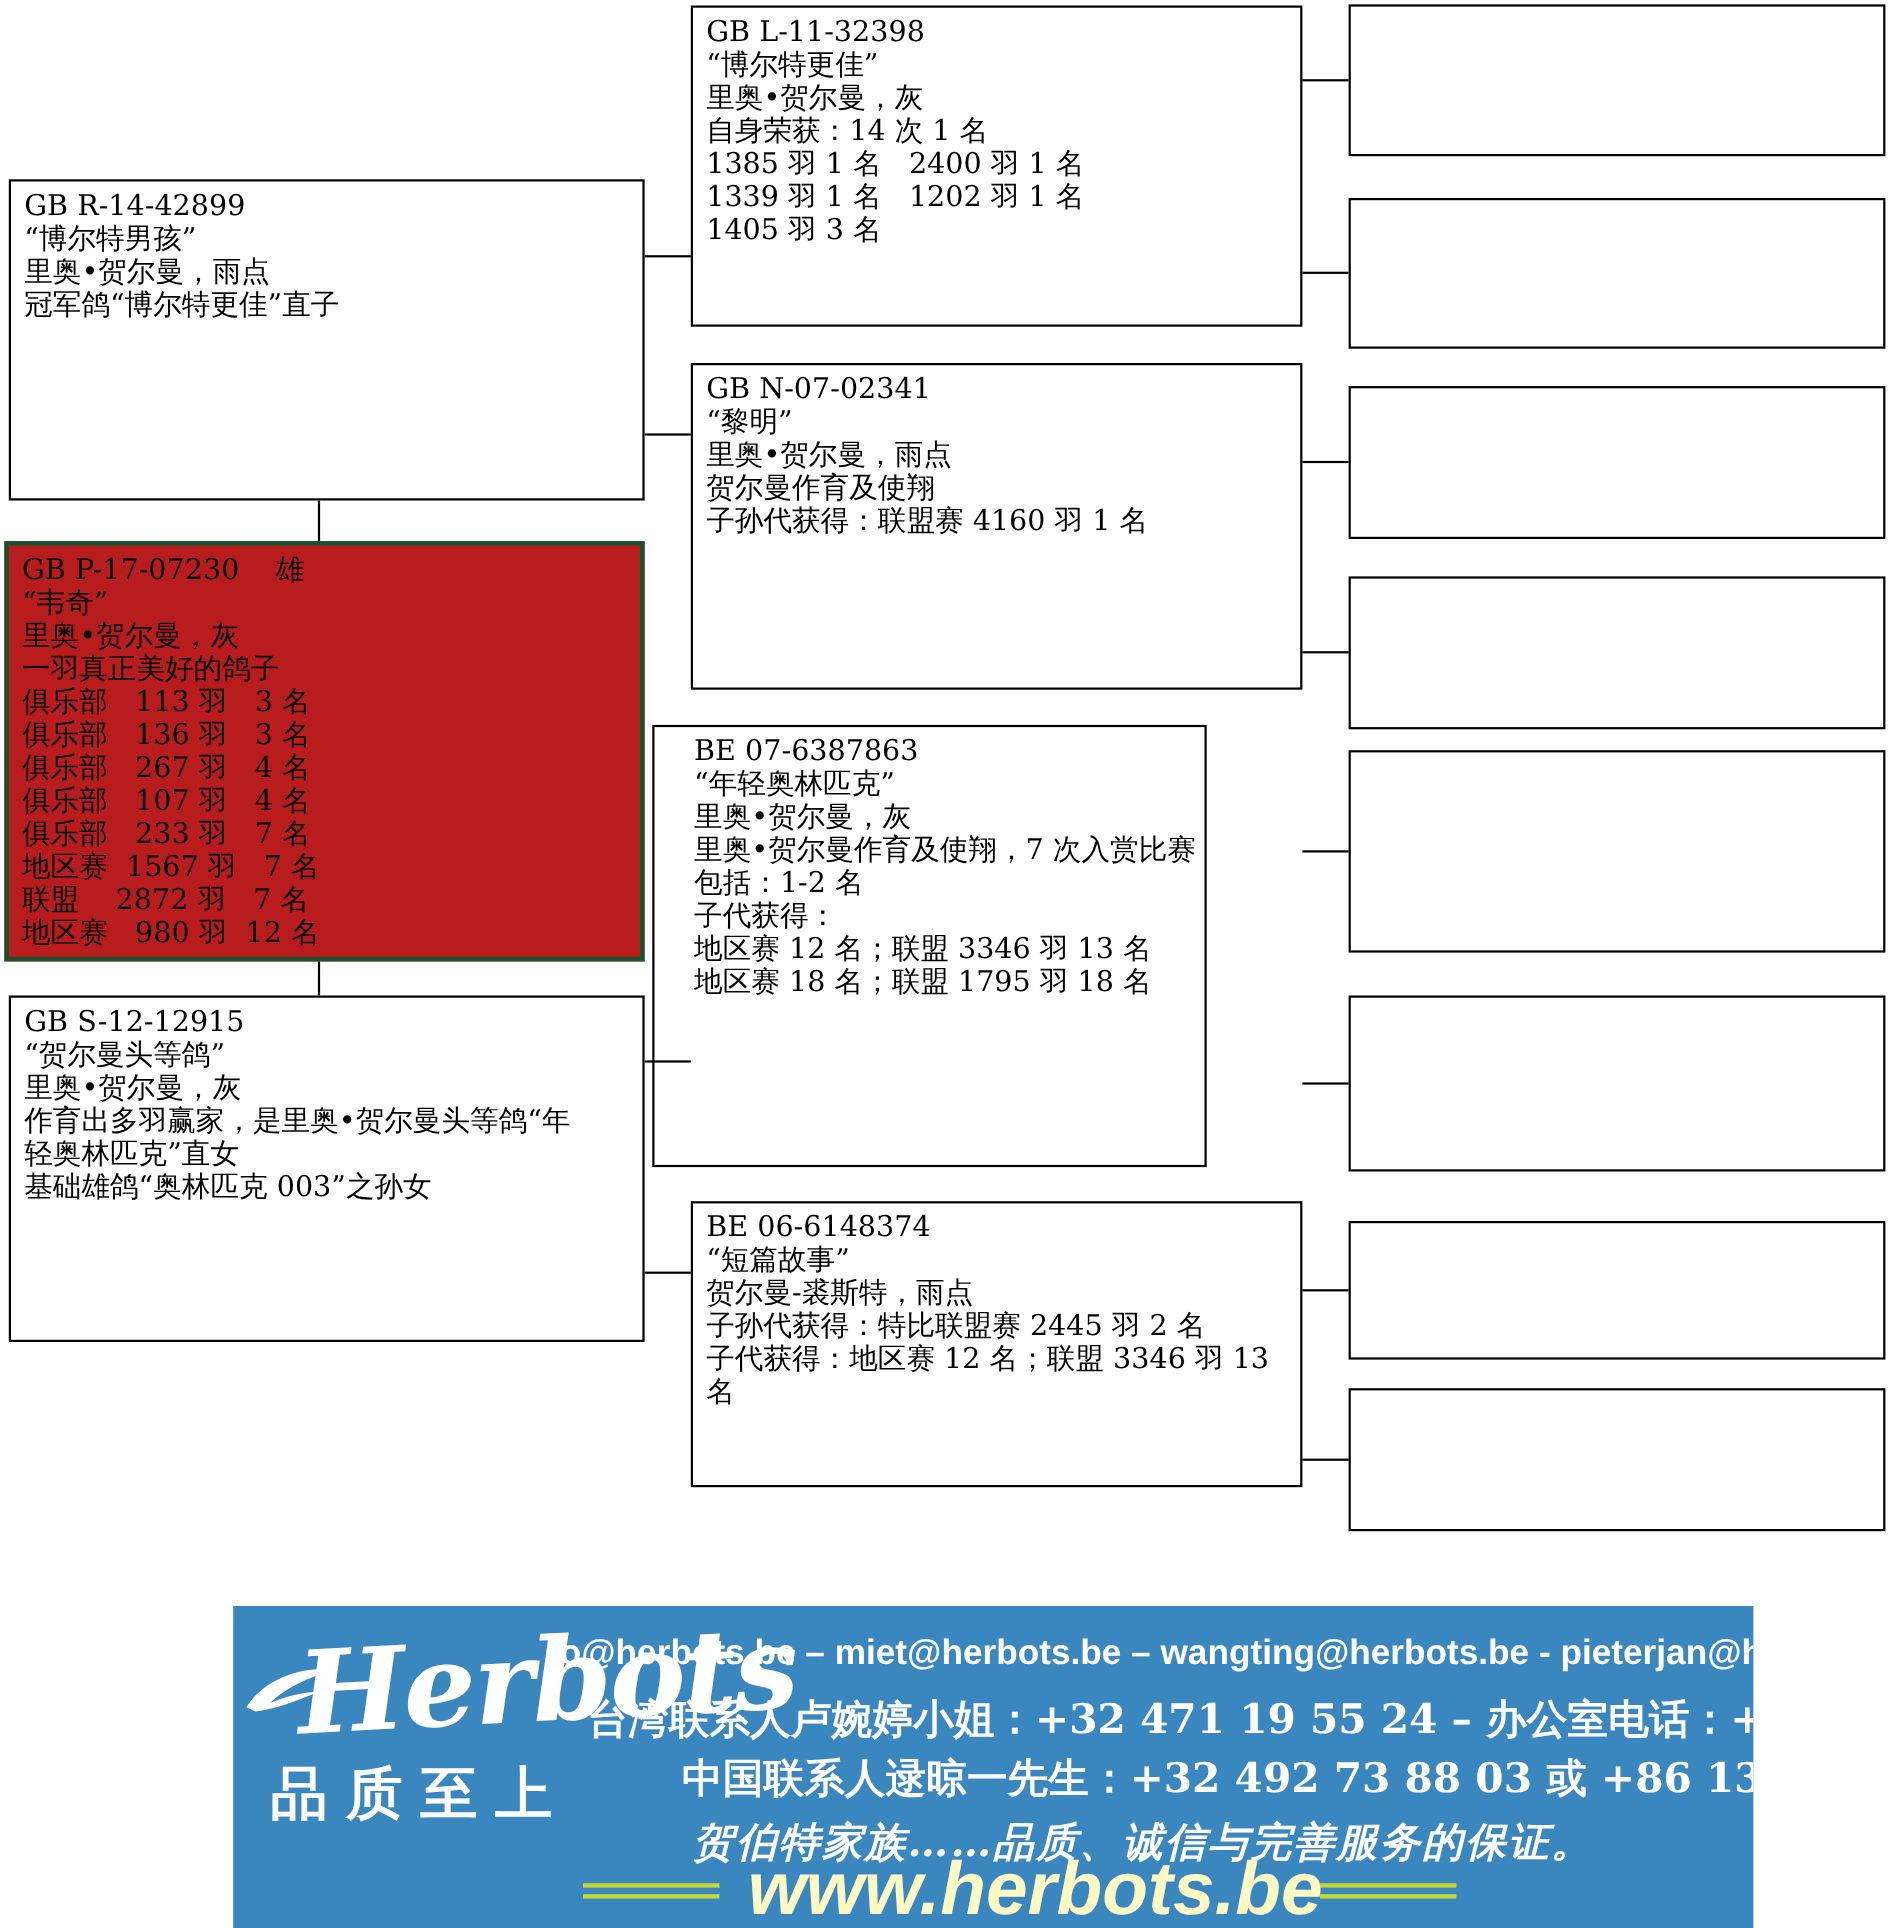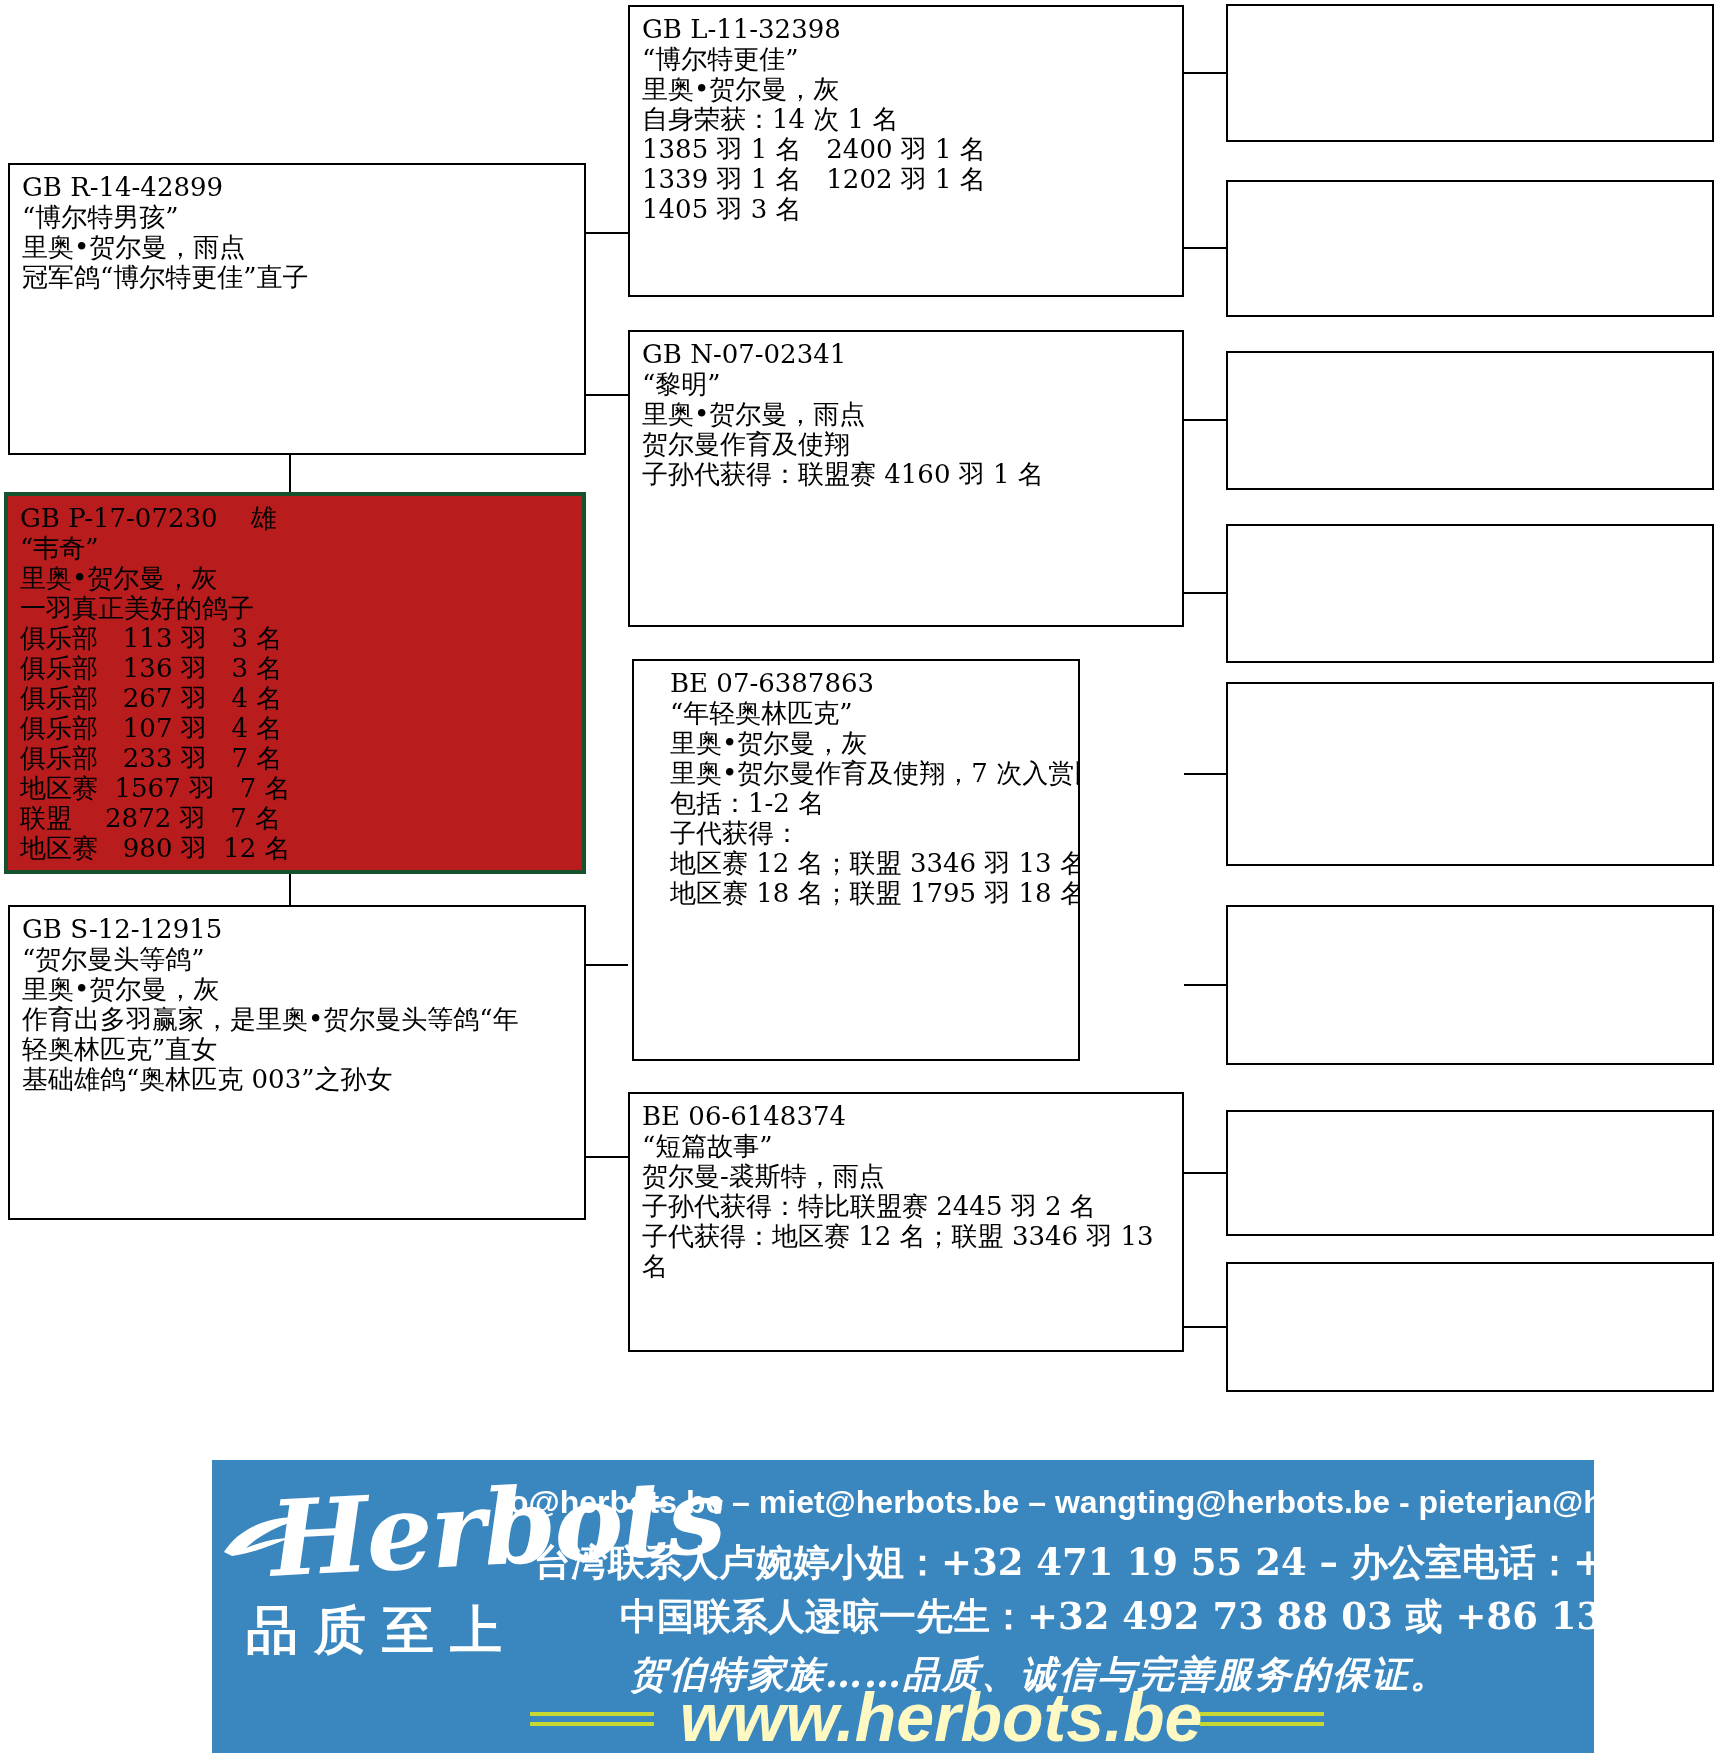--- a/index.html
+++ b/index.html
@@ -113,21 +113,21 @@
   </div>
 
   <div class="pbox" style="left:628px;top:330px;width:556px;height:297px;">
     <div class="ln">GB N-07-02341</div>
     <div class="ln">“黎明”</div>
     <div class="ln">里奥•贺尔曼，雨点</div>
     <div class="ln">贺尔曼作育及使翔</div>
     <div class="ln">子孙代获得：联盟赛 4160 羽 1 名</div>
   </div>
 
-  <div class="pbox" style="left:632px;top:659px;width:448px;height:402px;padding-left:36px;">
+  <div class="pbox" style="left:593px;top:659px;width:504px;height:402px;padding-left:36px;">
     <div class="ln">BE 07-6387863</div>
     <div class="ln">“年轻奥林匹克”</div>
     <div class="ln">里奥•贺尔曼，灰</div>
     <div class="ln">里奥•贺尔曼作育及使翔，7 次入赏比赛，</div>
     <div class="ln">包括：1-2 名</div>
     <div class="ln">子代获得：</div>
     <div class="ln">地区赛 12 名；联盟 3346 羽 13 名</div>
     <div class="ln">地区赛 18 名；联盟 1795 羽 18 名</div>
   </div>
 

